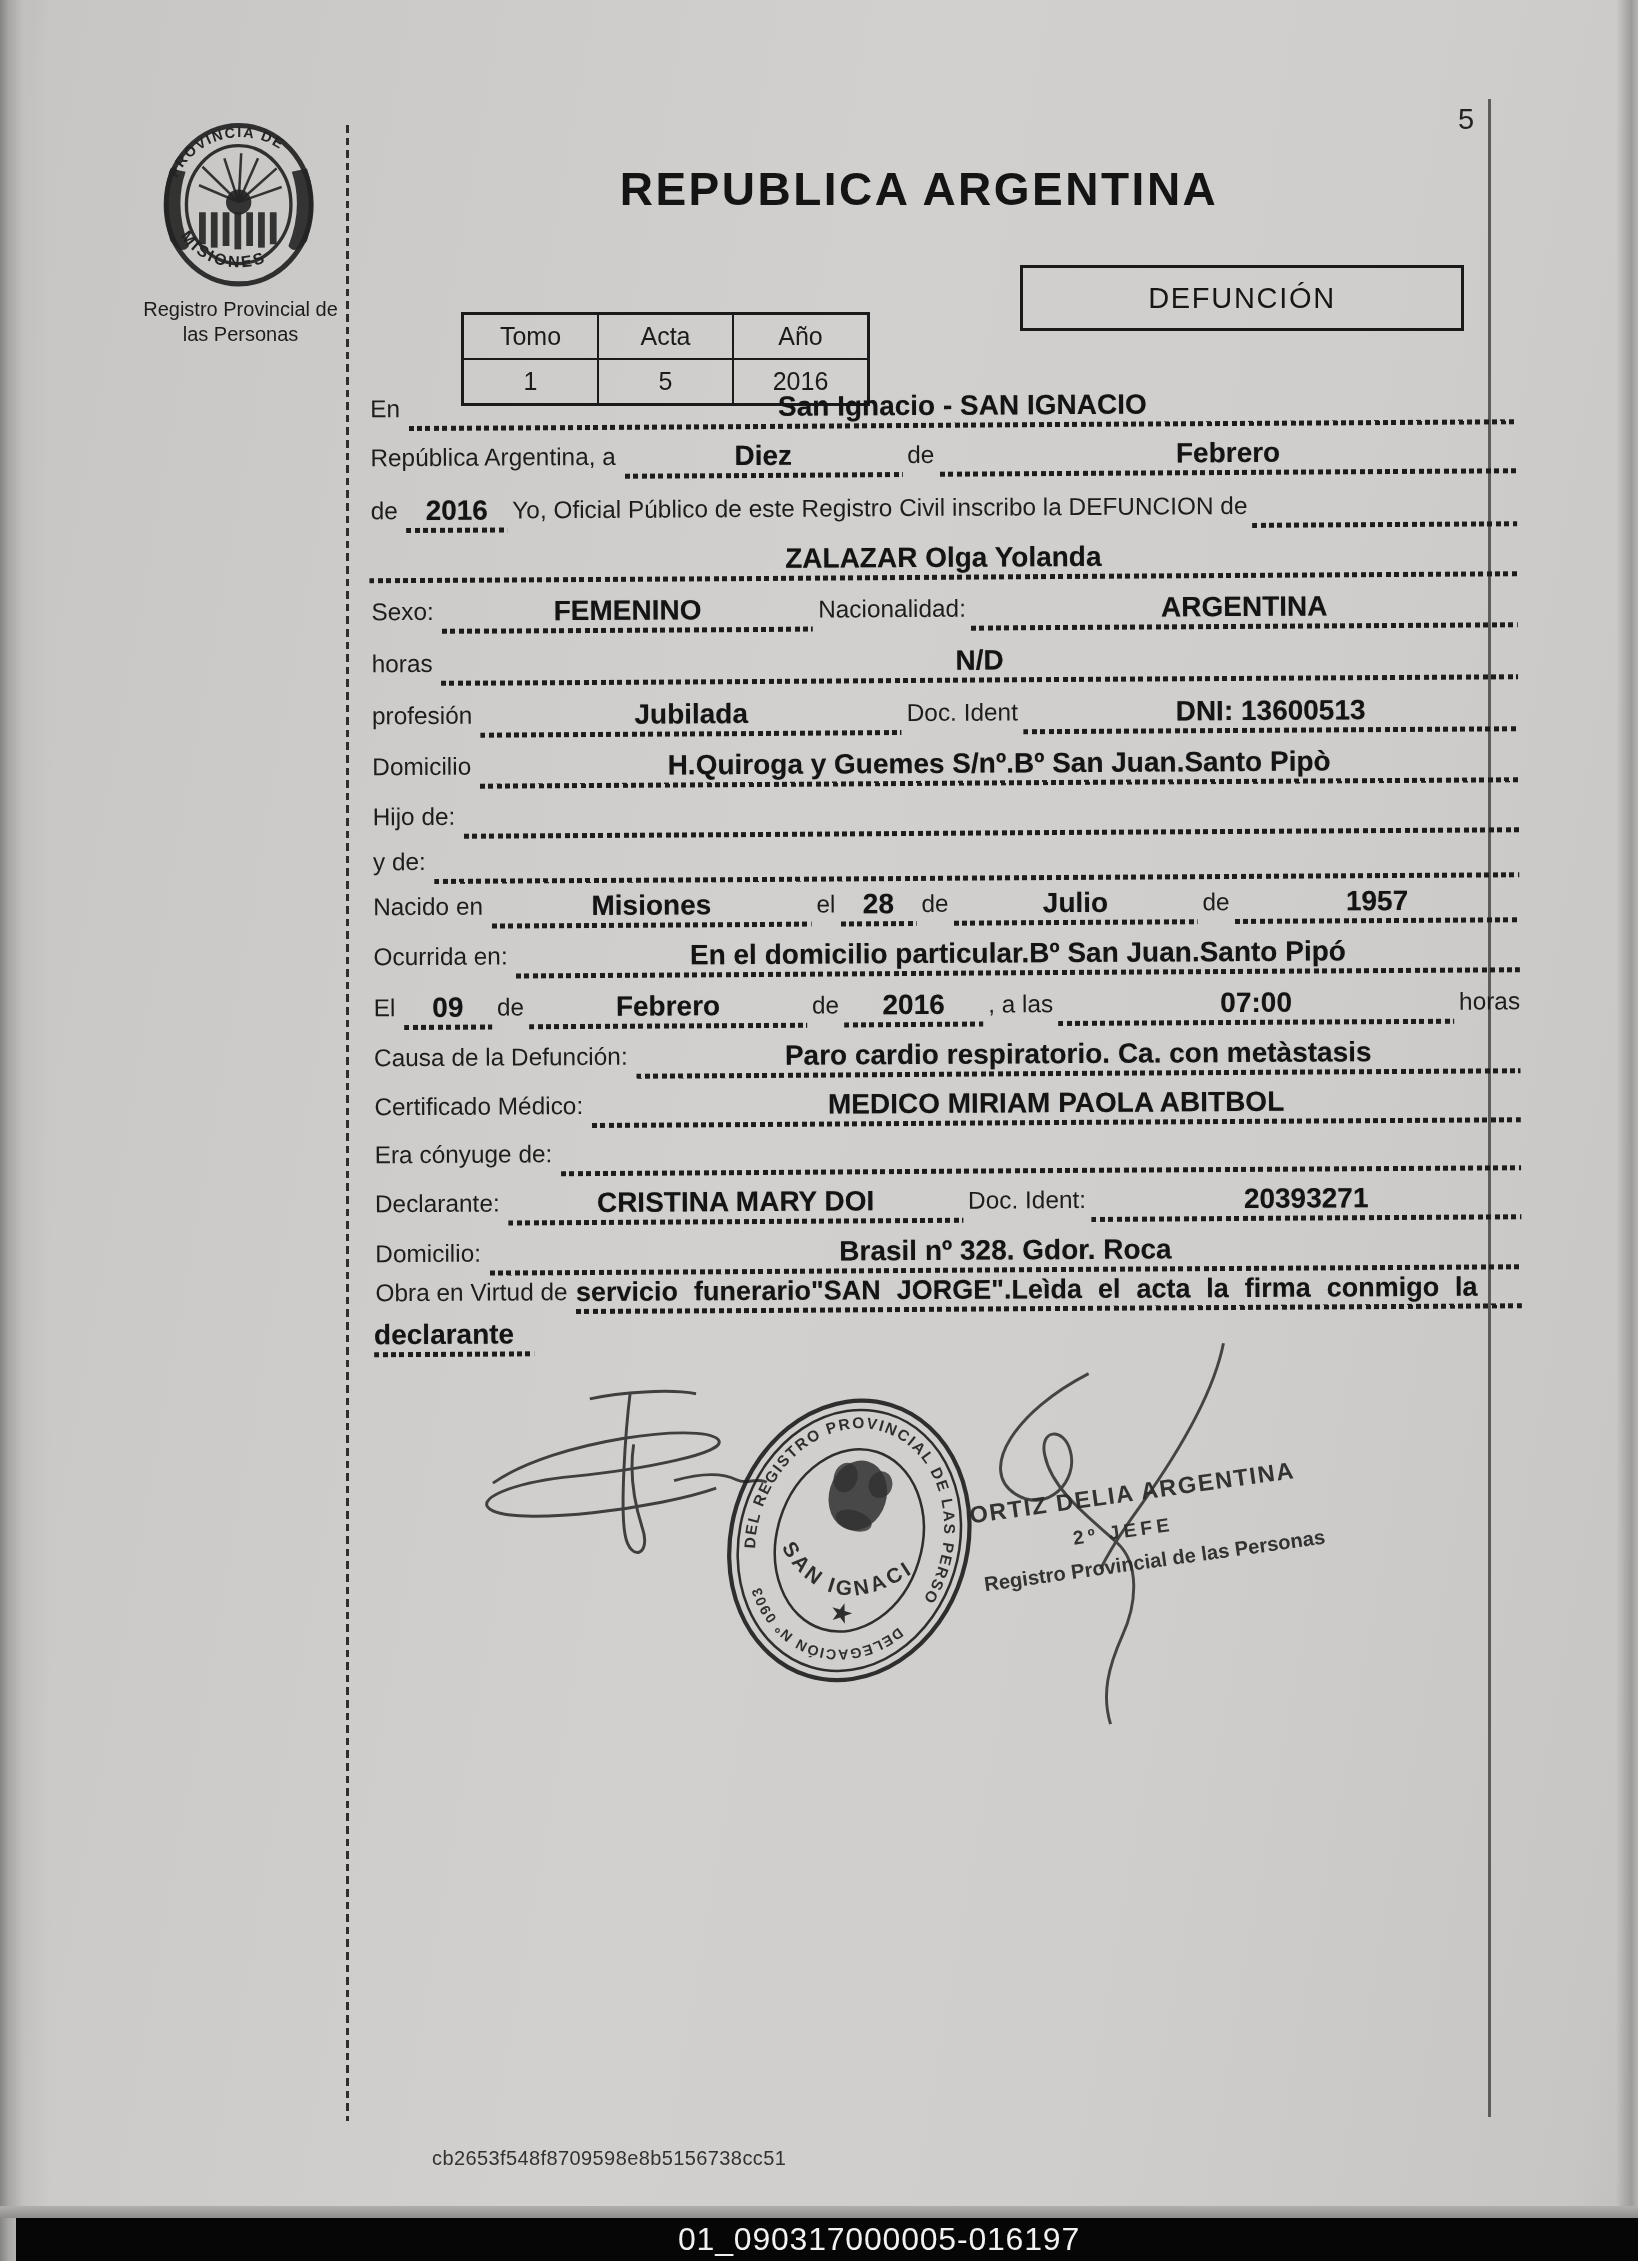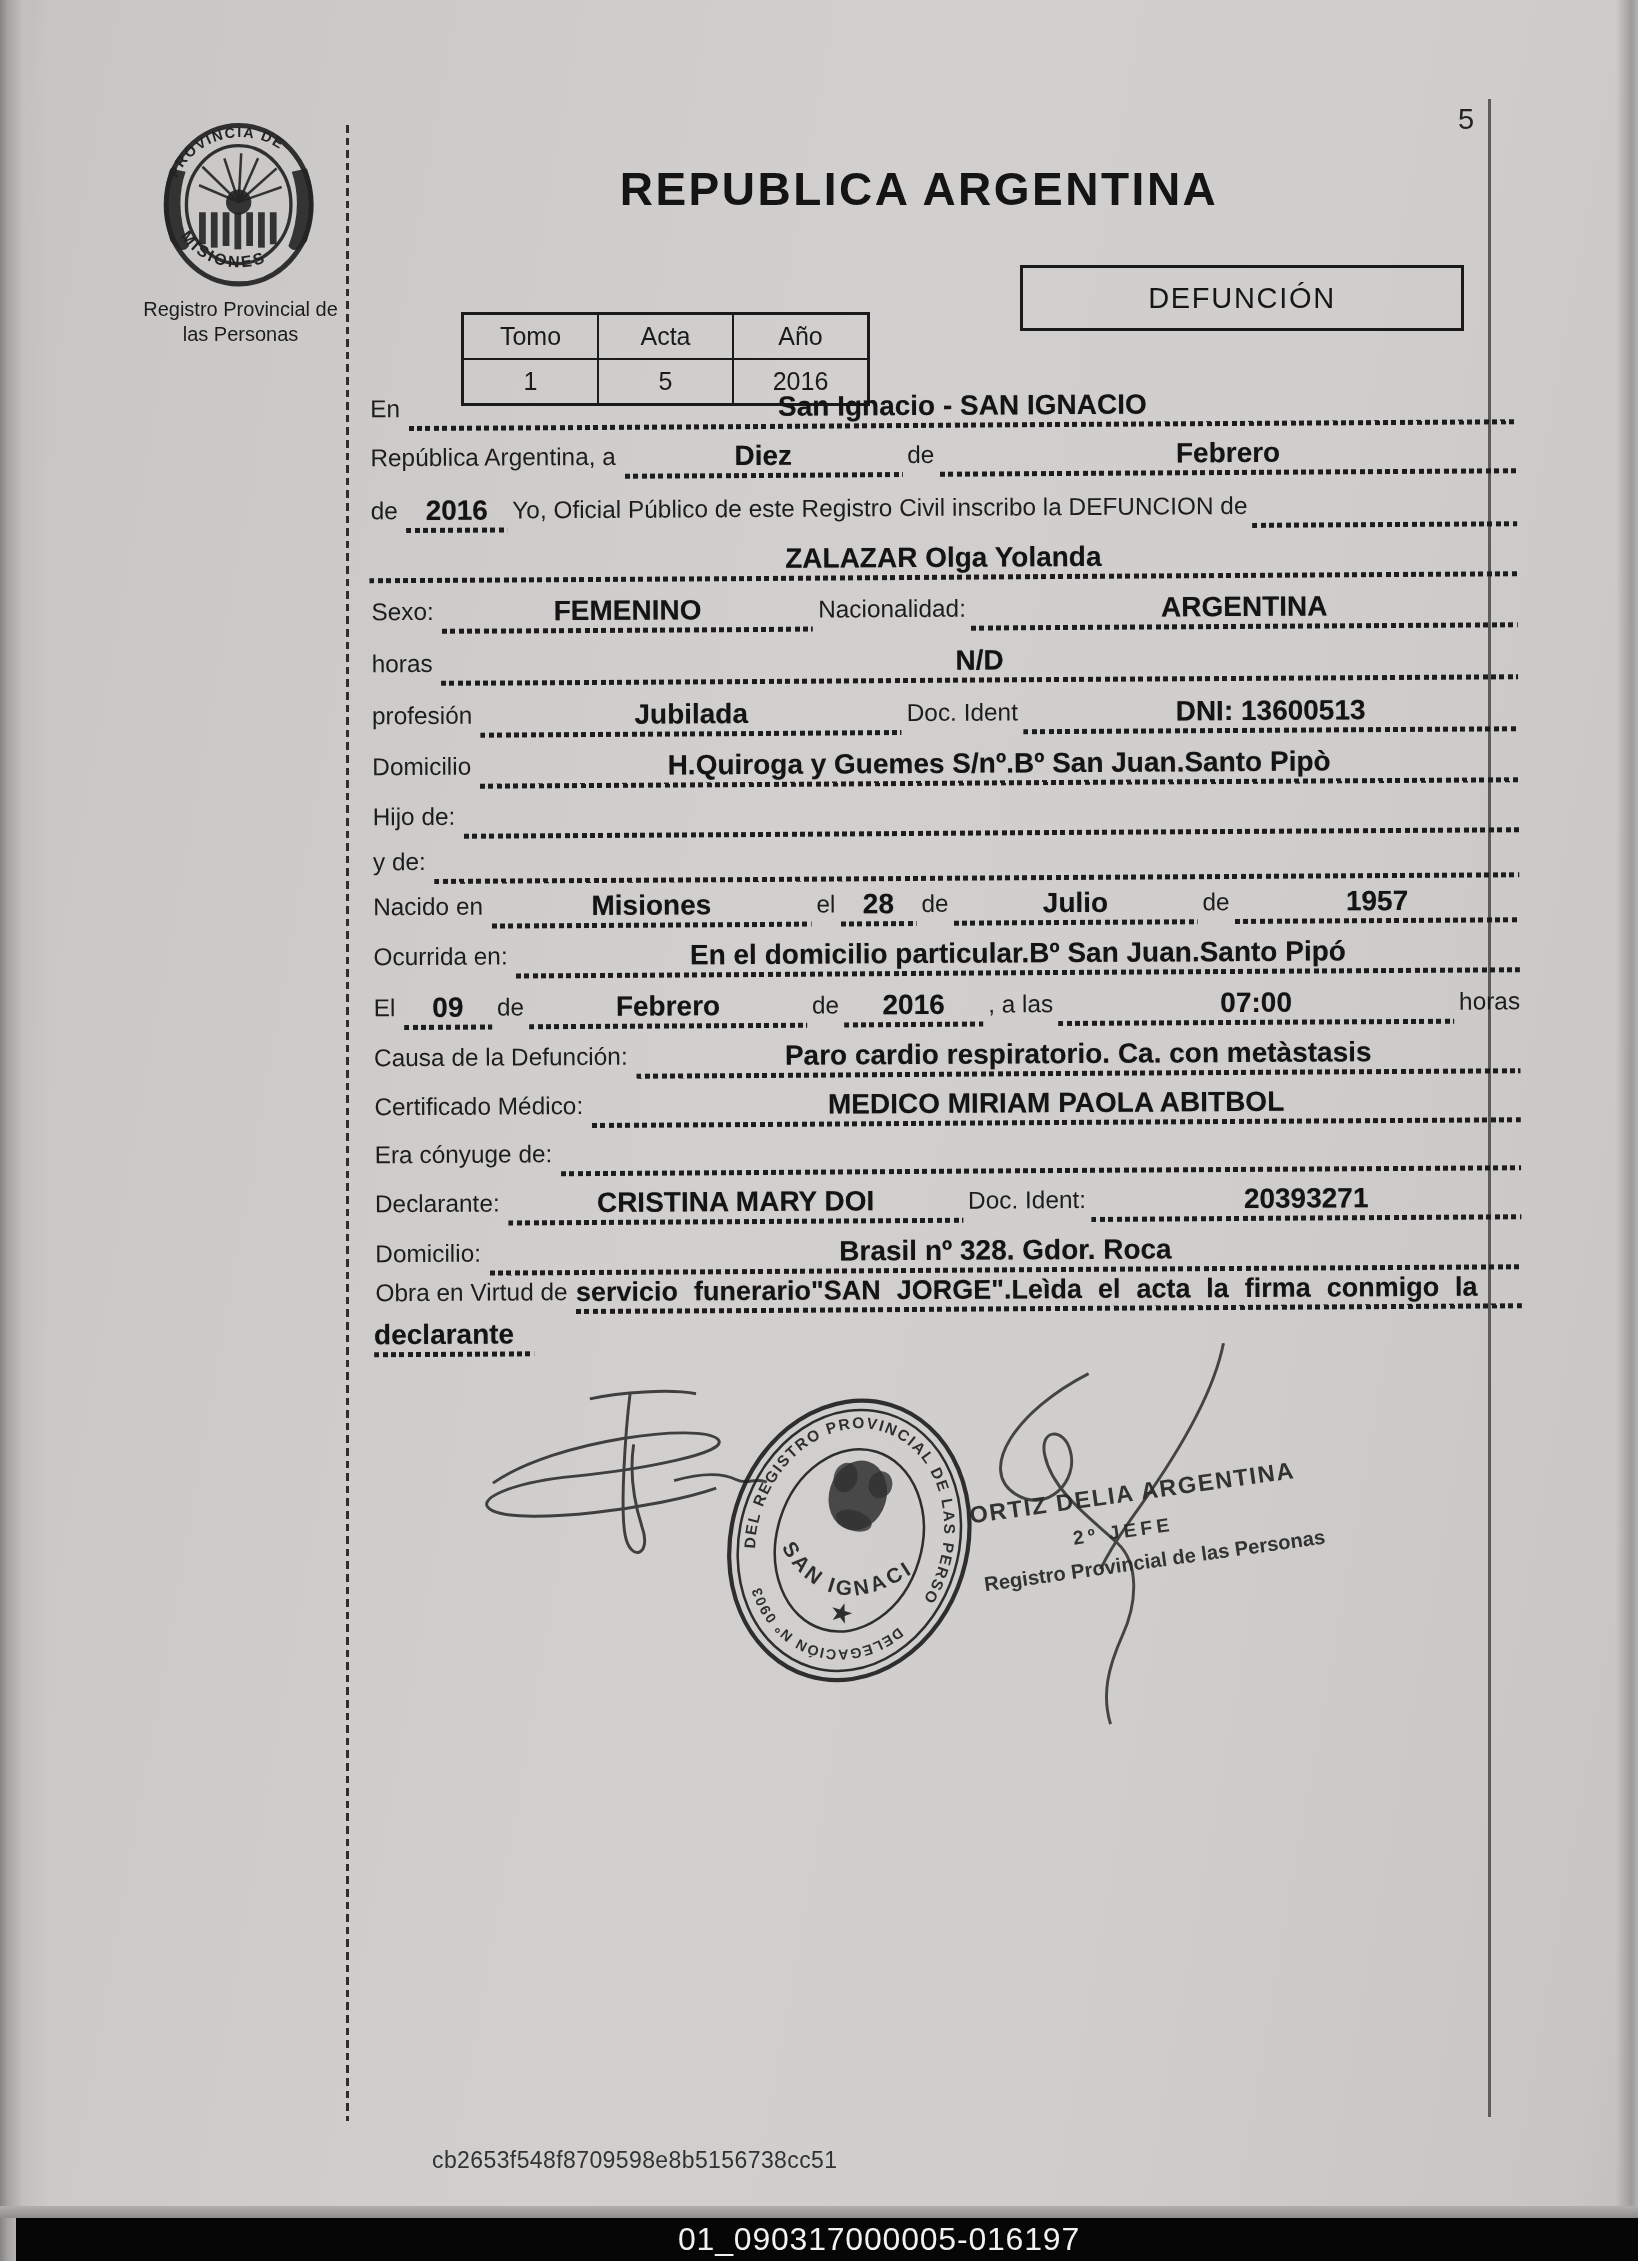--- a/index.html
+++ b/index.html
@@ -31,21 +31,21 @@
   .form{position:absolute;left:369px;top:0;width:1148px;height:1433px;transform:rotate(-0.35deg);transform-origin:51px 506px;}
   .row{position:absolute;left:0;right:0;display:flex;align-items:flex-end;}
   .lbl{white-space:nowrap;padding:0 8.4px 7.6px 1.7px;font-size:24.4px;color:#1d1d1d;}
   .lbl.tight{padding-left:5px;padding-right:5px;}
   .seg{display:flex;flex-direction:column;justify-content:flex-end;min-width:0;}
   .seg .v{text-align:center;font-weight:bold;font-size:28px;line-height:1.05;white-space:nowrap;color:#141414;text-shadow:0 0 0.8px rgba(20,20,20,.4);}
   .dots{height:5px;margin-top:2.5px;background:repeating-linear-gradient(90deg,#1c1c1c 0 5px,rgba(0,0,0,0) 5px 8.4px);}
   .grow{flex:1 1 auto;}
   .v.left{text-align:left;}
   
-  .hash{position:absolute;left:432px;top:2147px;font-size:23px;color:#323232;letter-spacing:0.4px;text-align:right;}
+  .hash{position:absolute;left:432px;top:2147px;font-size:20px;color:#323232;letter-spacing:0.4px;text-align:right;}
   .bar-strip{position:absolute;left:0;top:2206px;width:100%;height:11.8px;background:linear-gradient(180deg,#b0afad,#8e8d8b);}
   .bar{position:absolute;left:0;top:2218px;width:100%;height:43px;background:#060606;margin-left:16px;}
   .bar span{position:absolute;left:662px;top:2.5px;font-size:32px;color:#f2f2f2;letter-spacing:0.8px;}
   svg text{font-family:"Liberation Sans","DejaVu Sans",sans-serif;}
   .overlay{position:absolute;left:0;top:0;pointer-events:none;}
 </style>
 </head>
 <body>
 
 <div class="sheet">

